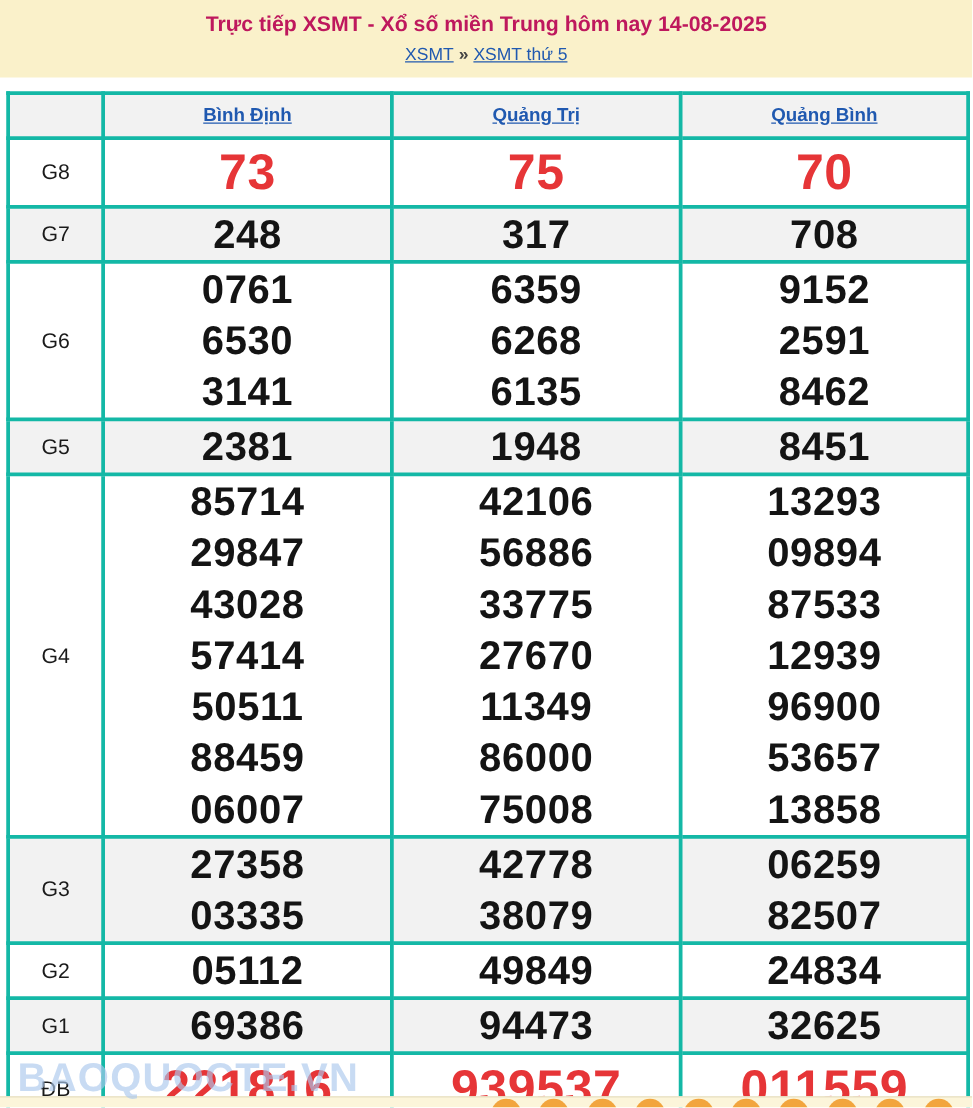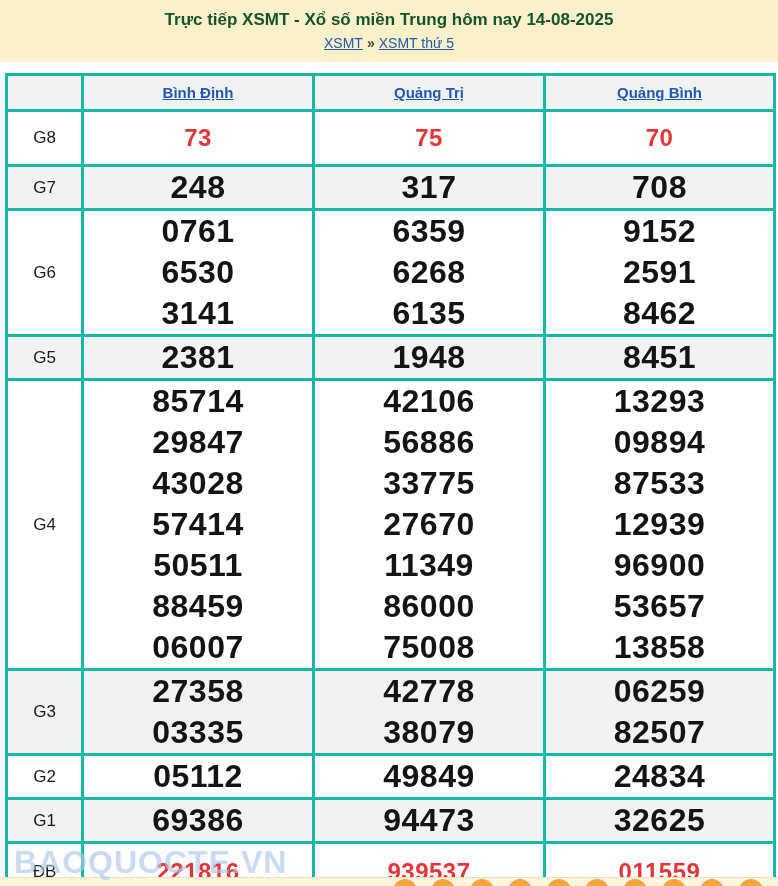--- a/index.html
+++ b/index.html
@@ -15,21 +15,21 @@
     background:#faf1ca;
     width:100%;
     padding:9px 0 10px 0;
     box-sizing:border-box;
     text-align:center;
   }
   .page-title{
     margin:0;
     font-size:17px;
     font-weight:700;
-    color:#14532d;
+    color:#be185d;
     line-height:22px;
   }
   .breadcrumb{
     margin-top:3px;
     font-size:14px;
     line-height:18px;
     color:#333;
   }
   .breadcrumb a{
     color:#2059b0;
@@ -69,21 +69,21 @@
   .line{
     font-weight:700;
     font-size:32px;
     color:#141414;
     height:41px;
     line-height:41px;
     letter-spacing:0.5px;
   }
   tr.red .line{
     color:#e63537;
-    font-size:24px;
+    font-size:40px;
     height:52px;
     line-height:52px;
   }
   tr.r-db .line{
     height:55px;
     line-height:55px;
   }
   
   .watermark{
     position:absolute;

